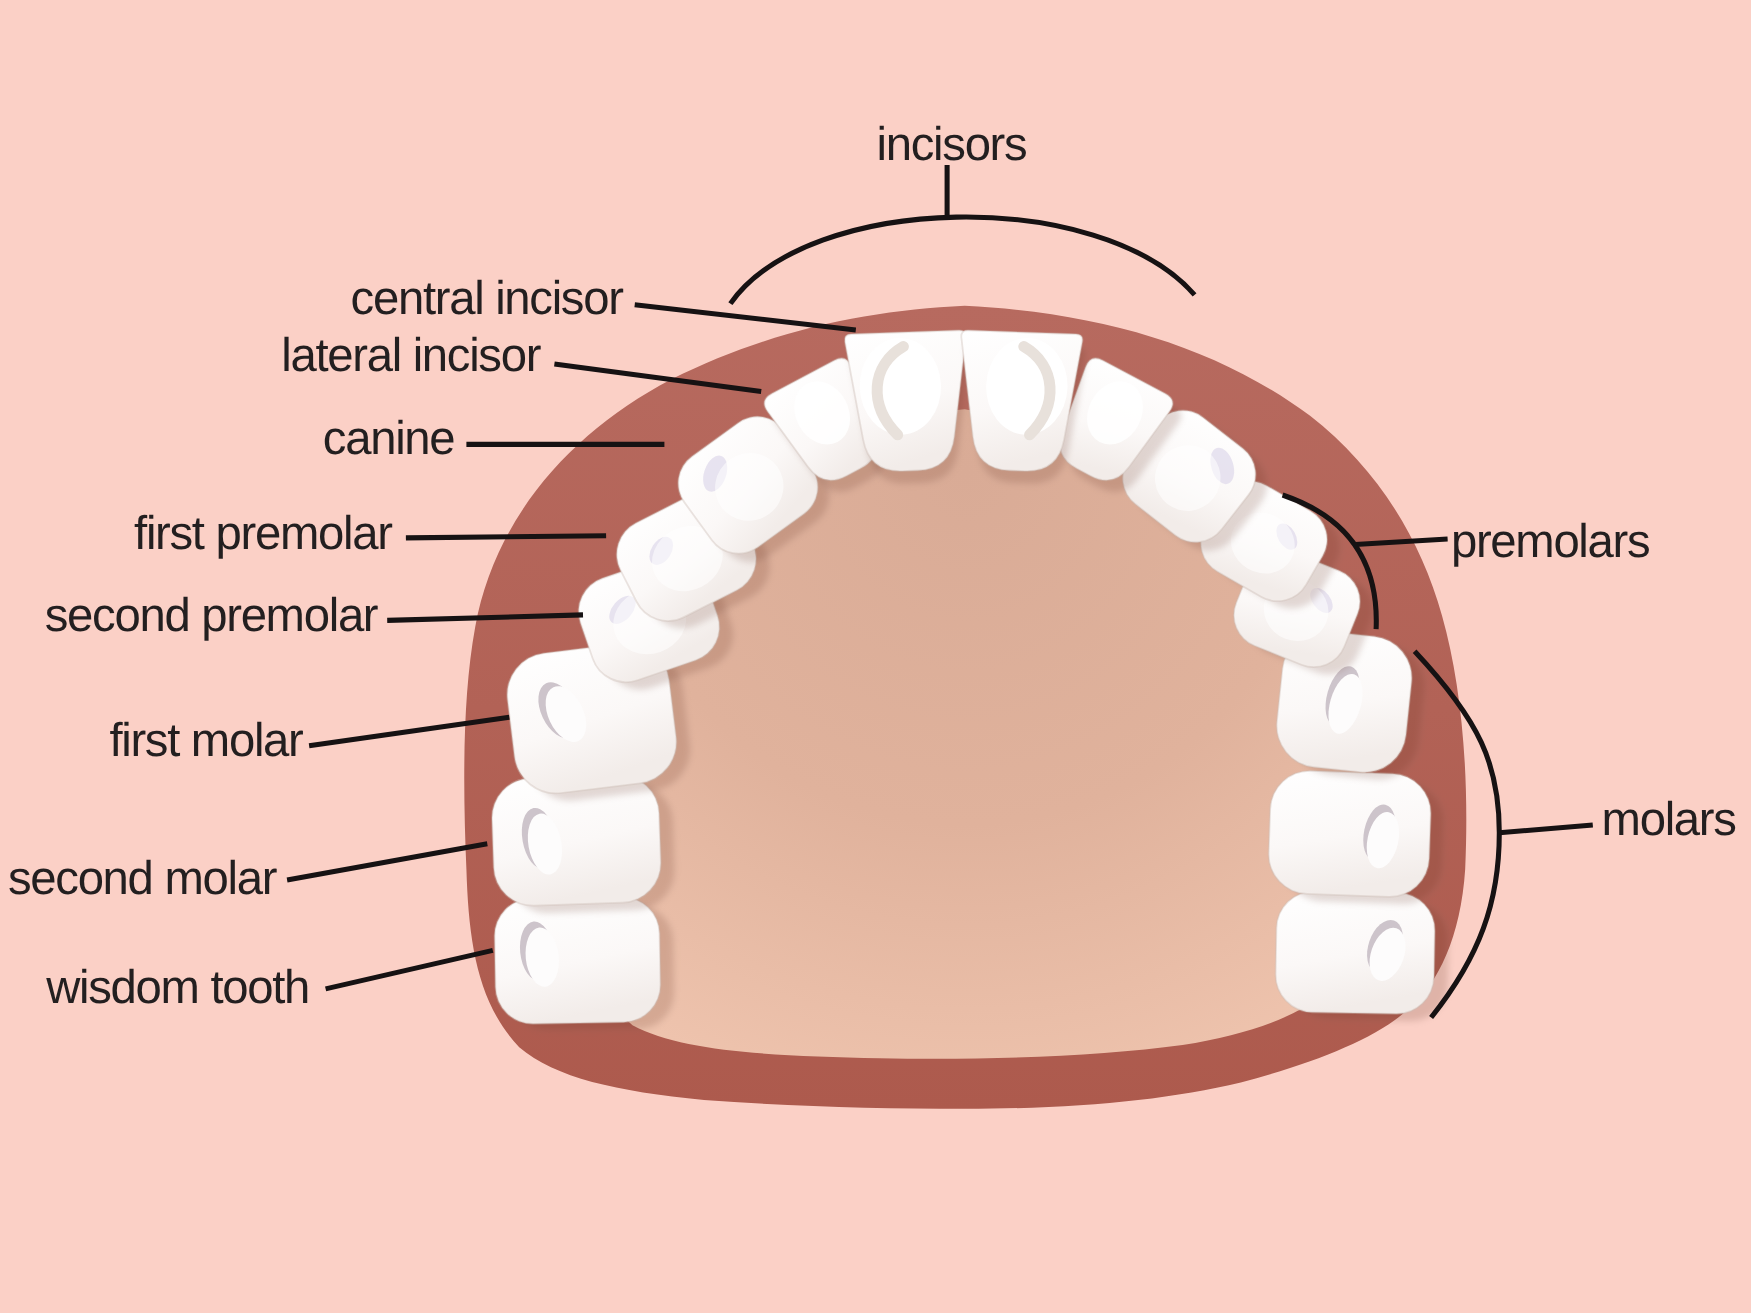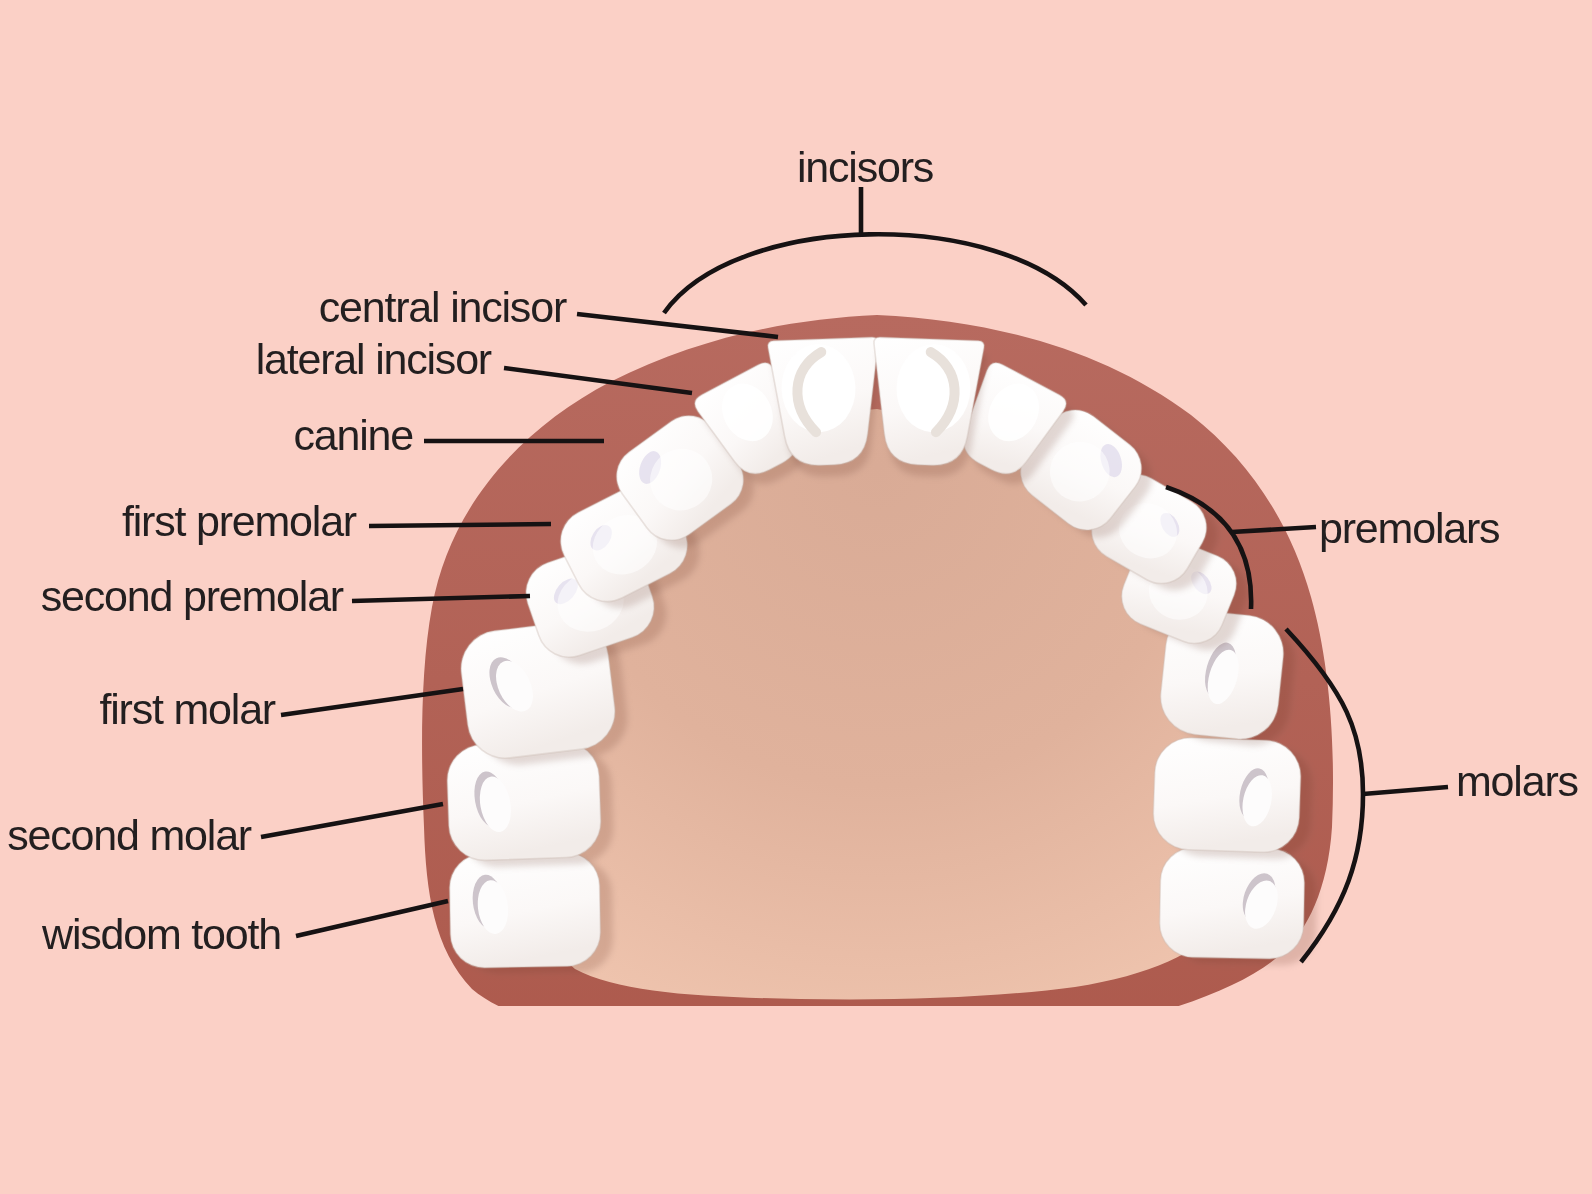--- a/index.html
+++ b/index.html
@@ -1,13 +1,13 @@
 <!DOCTYPE html>
 <html><head><meta charset="utf-8"><title>Teeth</title>
-<style>html,body{margin:0;padding:0;background:#fbd0c6;} .wrap{width:1592px;height:969px;overflow:hidden;margin-top:37px;}</style>
+<style>html,body{margin:0;padding:0;background:#fbd0c6;} .wrap{width:1592px;height:1194px;overflow:hidden;}</style>
 </head><body>
 <div class="wrap"><svg width="1592" height="1194" viewBox="0 0 1592 1194">
       <defs>
 <radialGradient id="palG" cx="878" cy="430" r="580" gradientUnits="userSpaceOnUse">
  <stop offset="0" stop-color="#d9ab96"></stop>
  <stop offset="0.55" stop-color="#e0b29c"></stop>
  <stop offset="1" stop-color="#eec3ad"></stop>
 </radialGradient>
 <linearGradient id="gumG" x1="0" y1="278" x2="0" y2="1010" gradientUnits="userSpaceOnUse">
  <stop offset="0" stop-color="#b76a5f"></stop>

